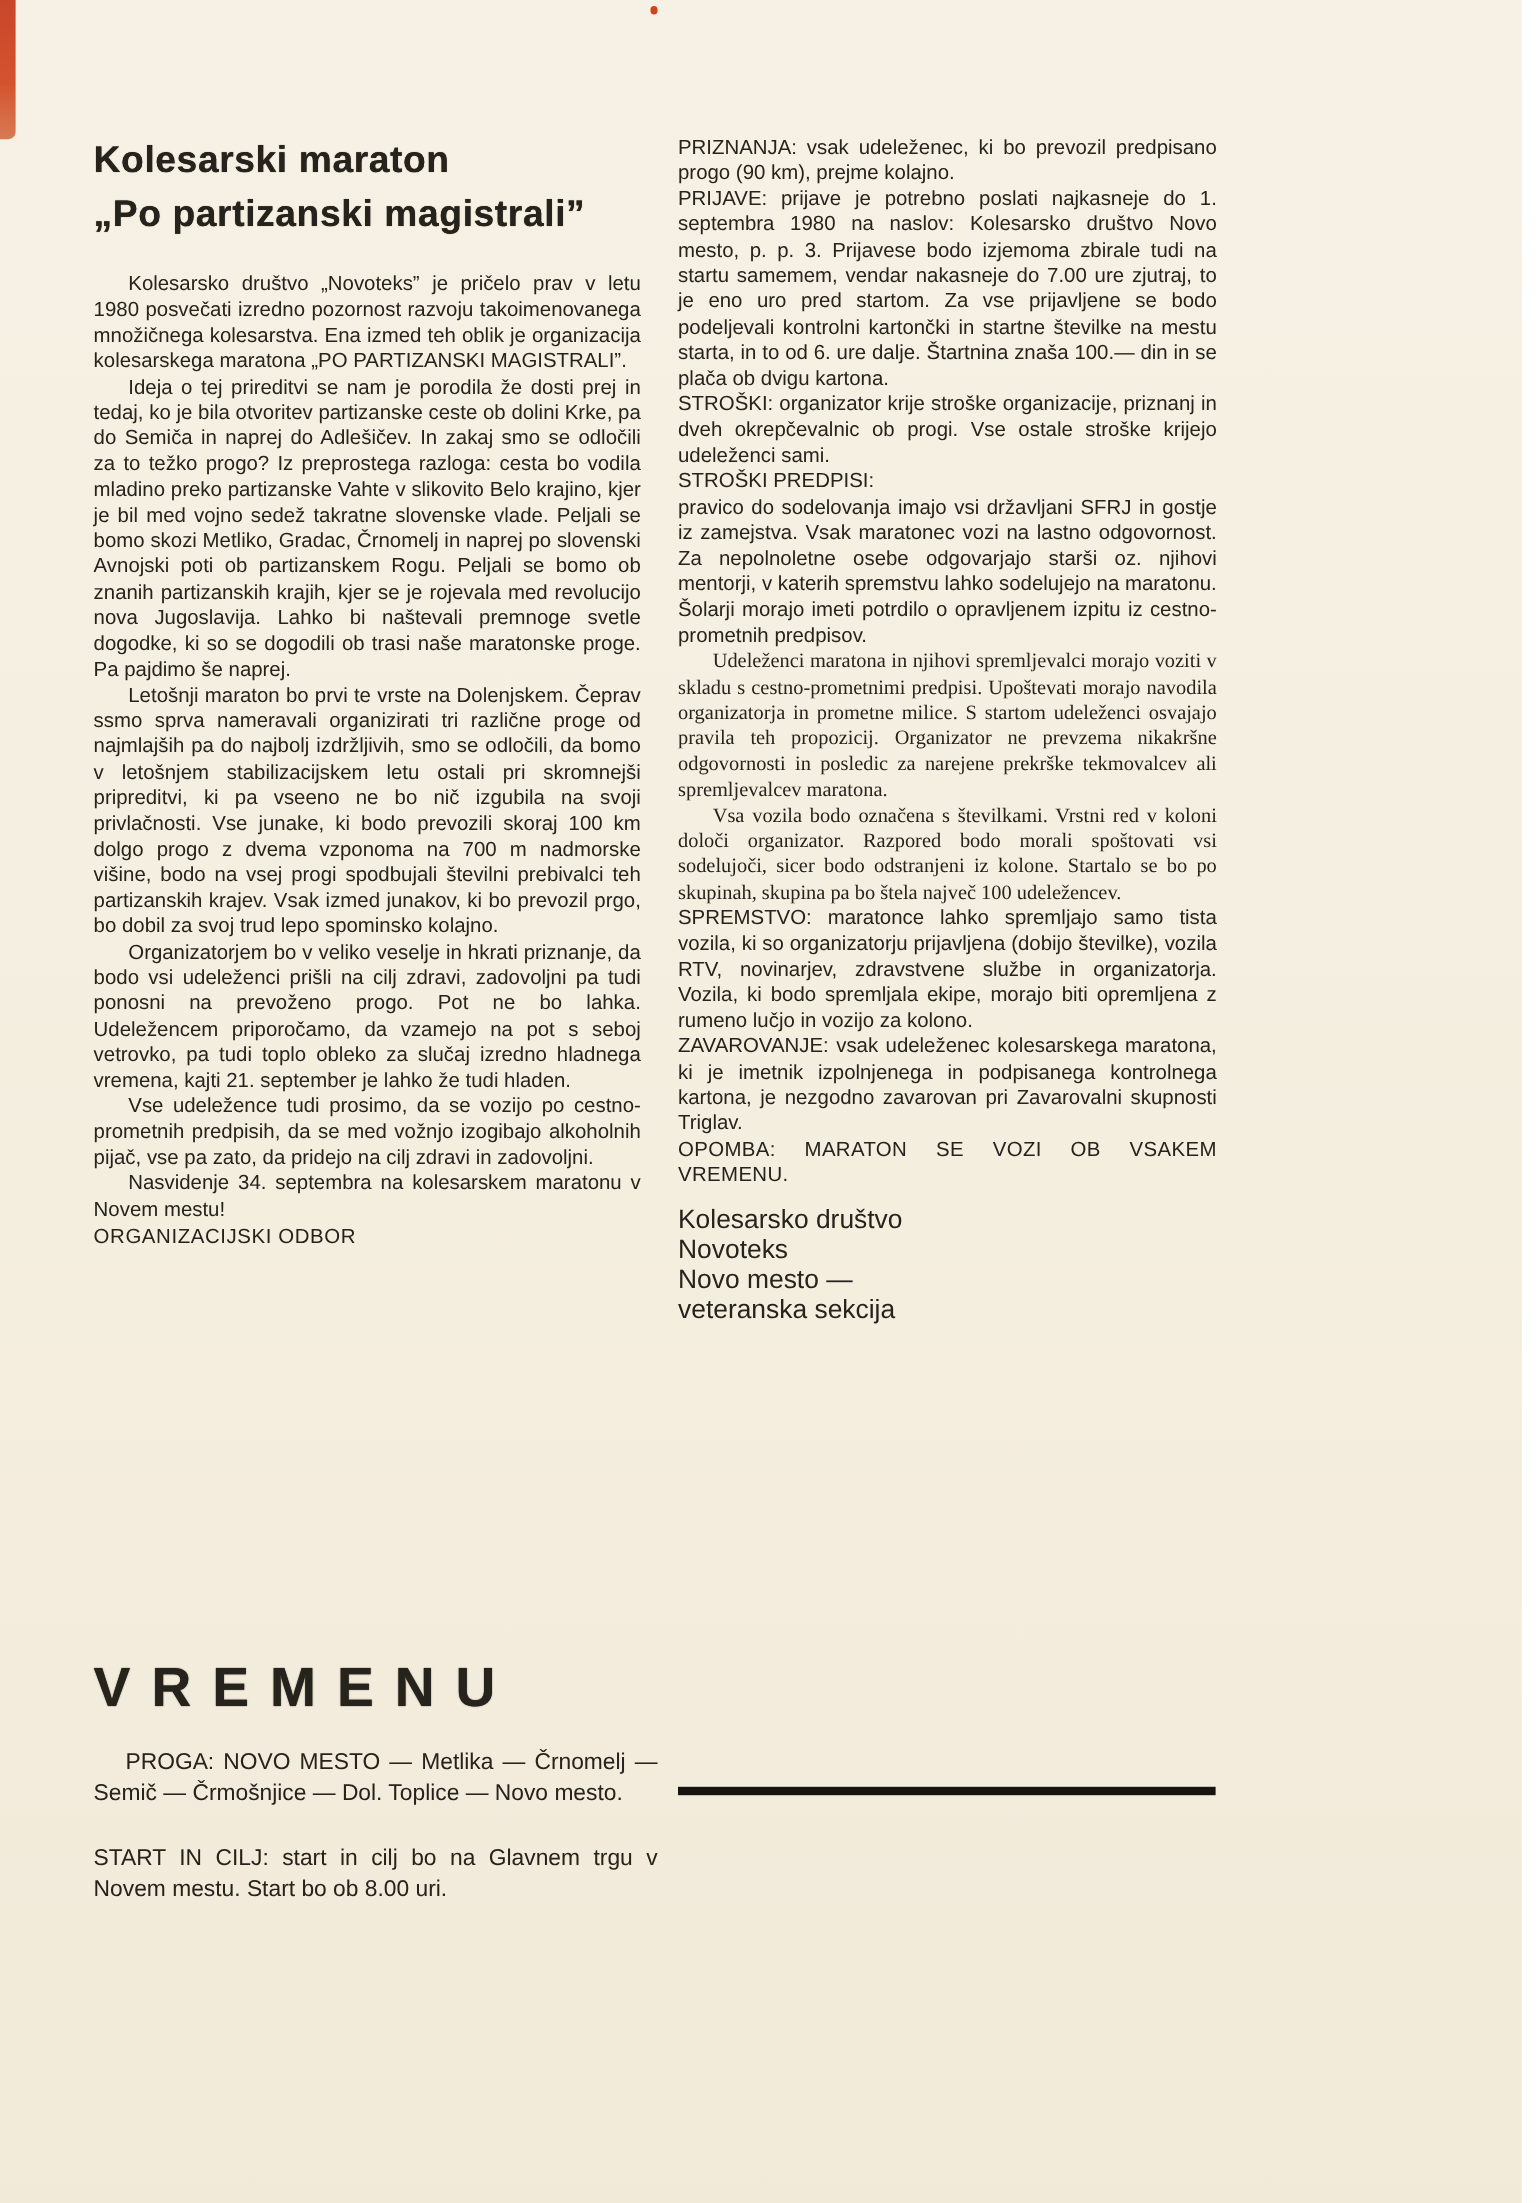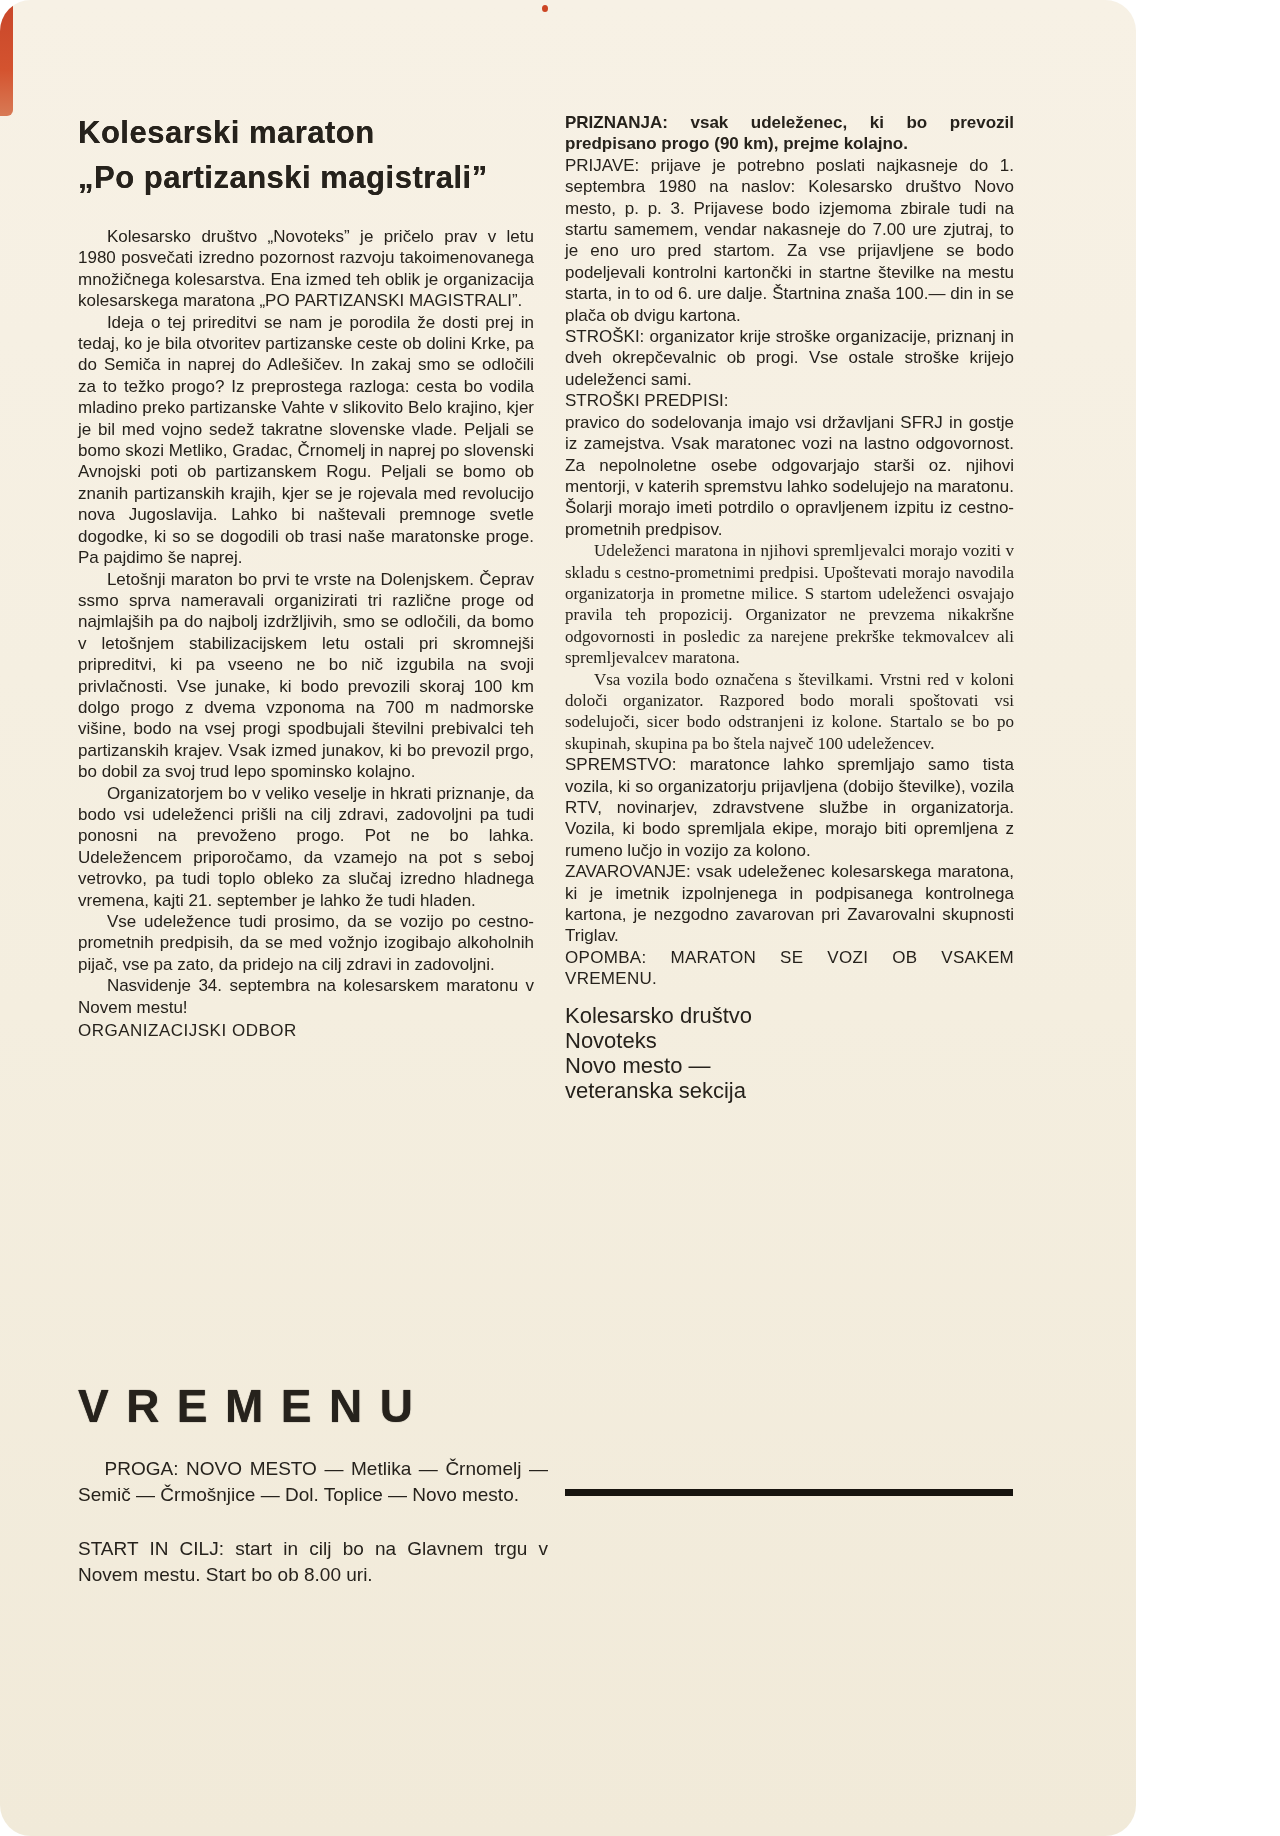--- a/index.html
+++ b/index.html
@@ -1,25 +1,24 @@
 <!DOCTYPE html>
 <html><head>
 <meta charset="utf-8">
 <style>
   html,body{margin:0;padding:0;}
   .page{
     position:relative;
-    width:1136px;
+    width:1268px;
     height:1836px;
     background:#f5efe2;
     background-image:linear-gradient(180deg,#f7f1e5 0%,#f4eedf 55%,#f1ead9 100%);
     font-family:"Liberation Sans", sans-serif;
     color:#26221c;
     overflow:hidden;
-    border-radius:31px;
   }
   .corner-mark{
     position:absolute;left:0;top:0;width:13px;height:116px;
     background:linear-gradient(180deg,#c8462a 0%,#d4532f 60%,#d87a55 100%);
     border-bottom-right-radius:6px;
   }
   .speck{
     position:absolute;left:542px;top:5px;width:6px;height:7px;
     background:#cc4523;border-radius:50%;
   }
@@ -50,21 +49,21 @@
     margin:0;line-height:1;text-shadow:0 0 1px #26221c;
   }
   .razpis-body{font-size:19px;line-height:26px;text-align:justify;}
   .razpis-body p{margin:0;}
   .razpis-intro{margin-top:66px !important;text-shadow:0 0 .5px #26221c;}
   .razpis-proga{margin-top:27px !important;text-indent:1.4em;}
   .razpis-start{margin-top:28px !important;}
   .rules{font-size:17px;line-height:21.4px;text-align:justify;}
   .rules p{margin:0;}
   .sect{margin-top:23px;}
-  .sect-first{margin-top:0;font-weight:bold;}
+  .sect-first{margin-top:0;}
   .sub-indent{text-indent:1.7em;font-family:Liberation Serif, serif;}
   .opomba{letter-spacing:.3px;}
   .signature{
     margin-top:13px;text-align:left;font-size:22px;line-height:25px;
   }
   .signature div{white-space:nowrap;}
   .bottom-rule{
     position:absolute;left:565px;top:1489px;width:448px;height:7px;
     background:#17140f;
   }

